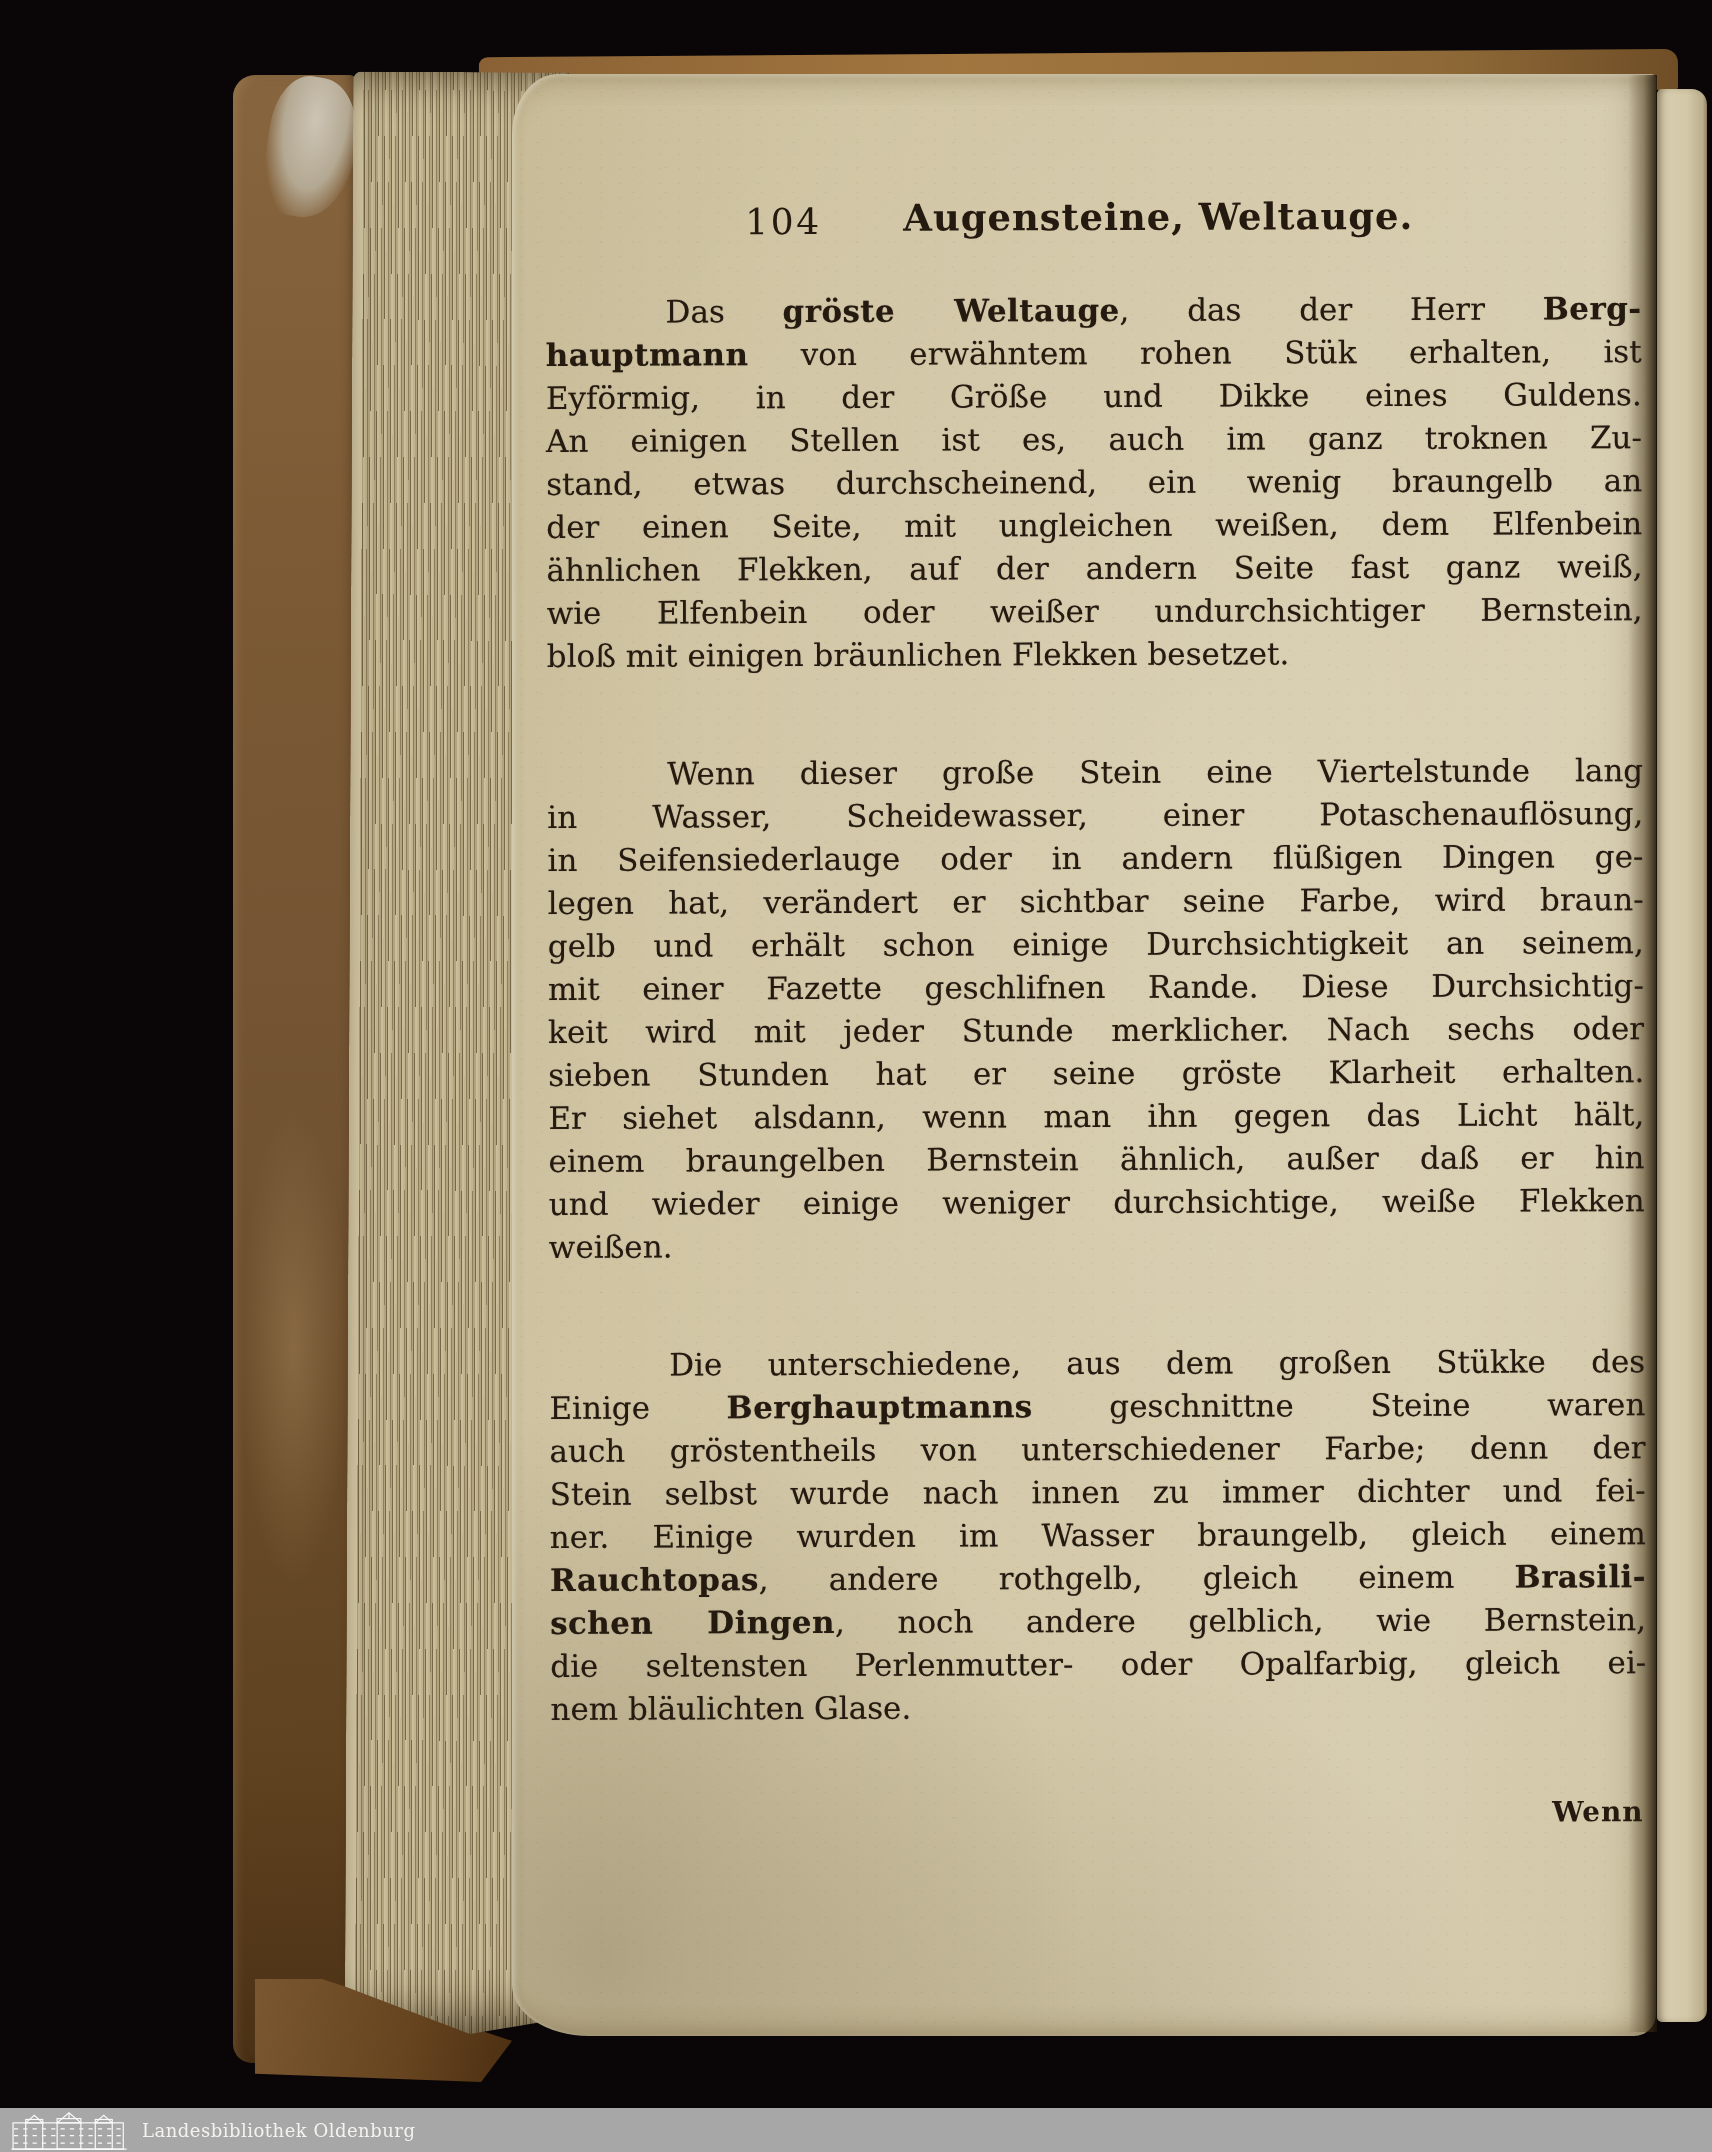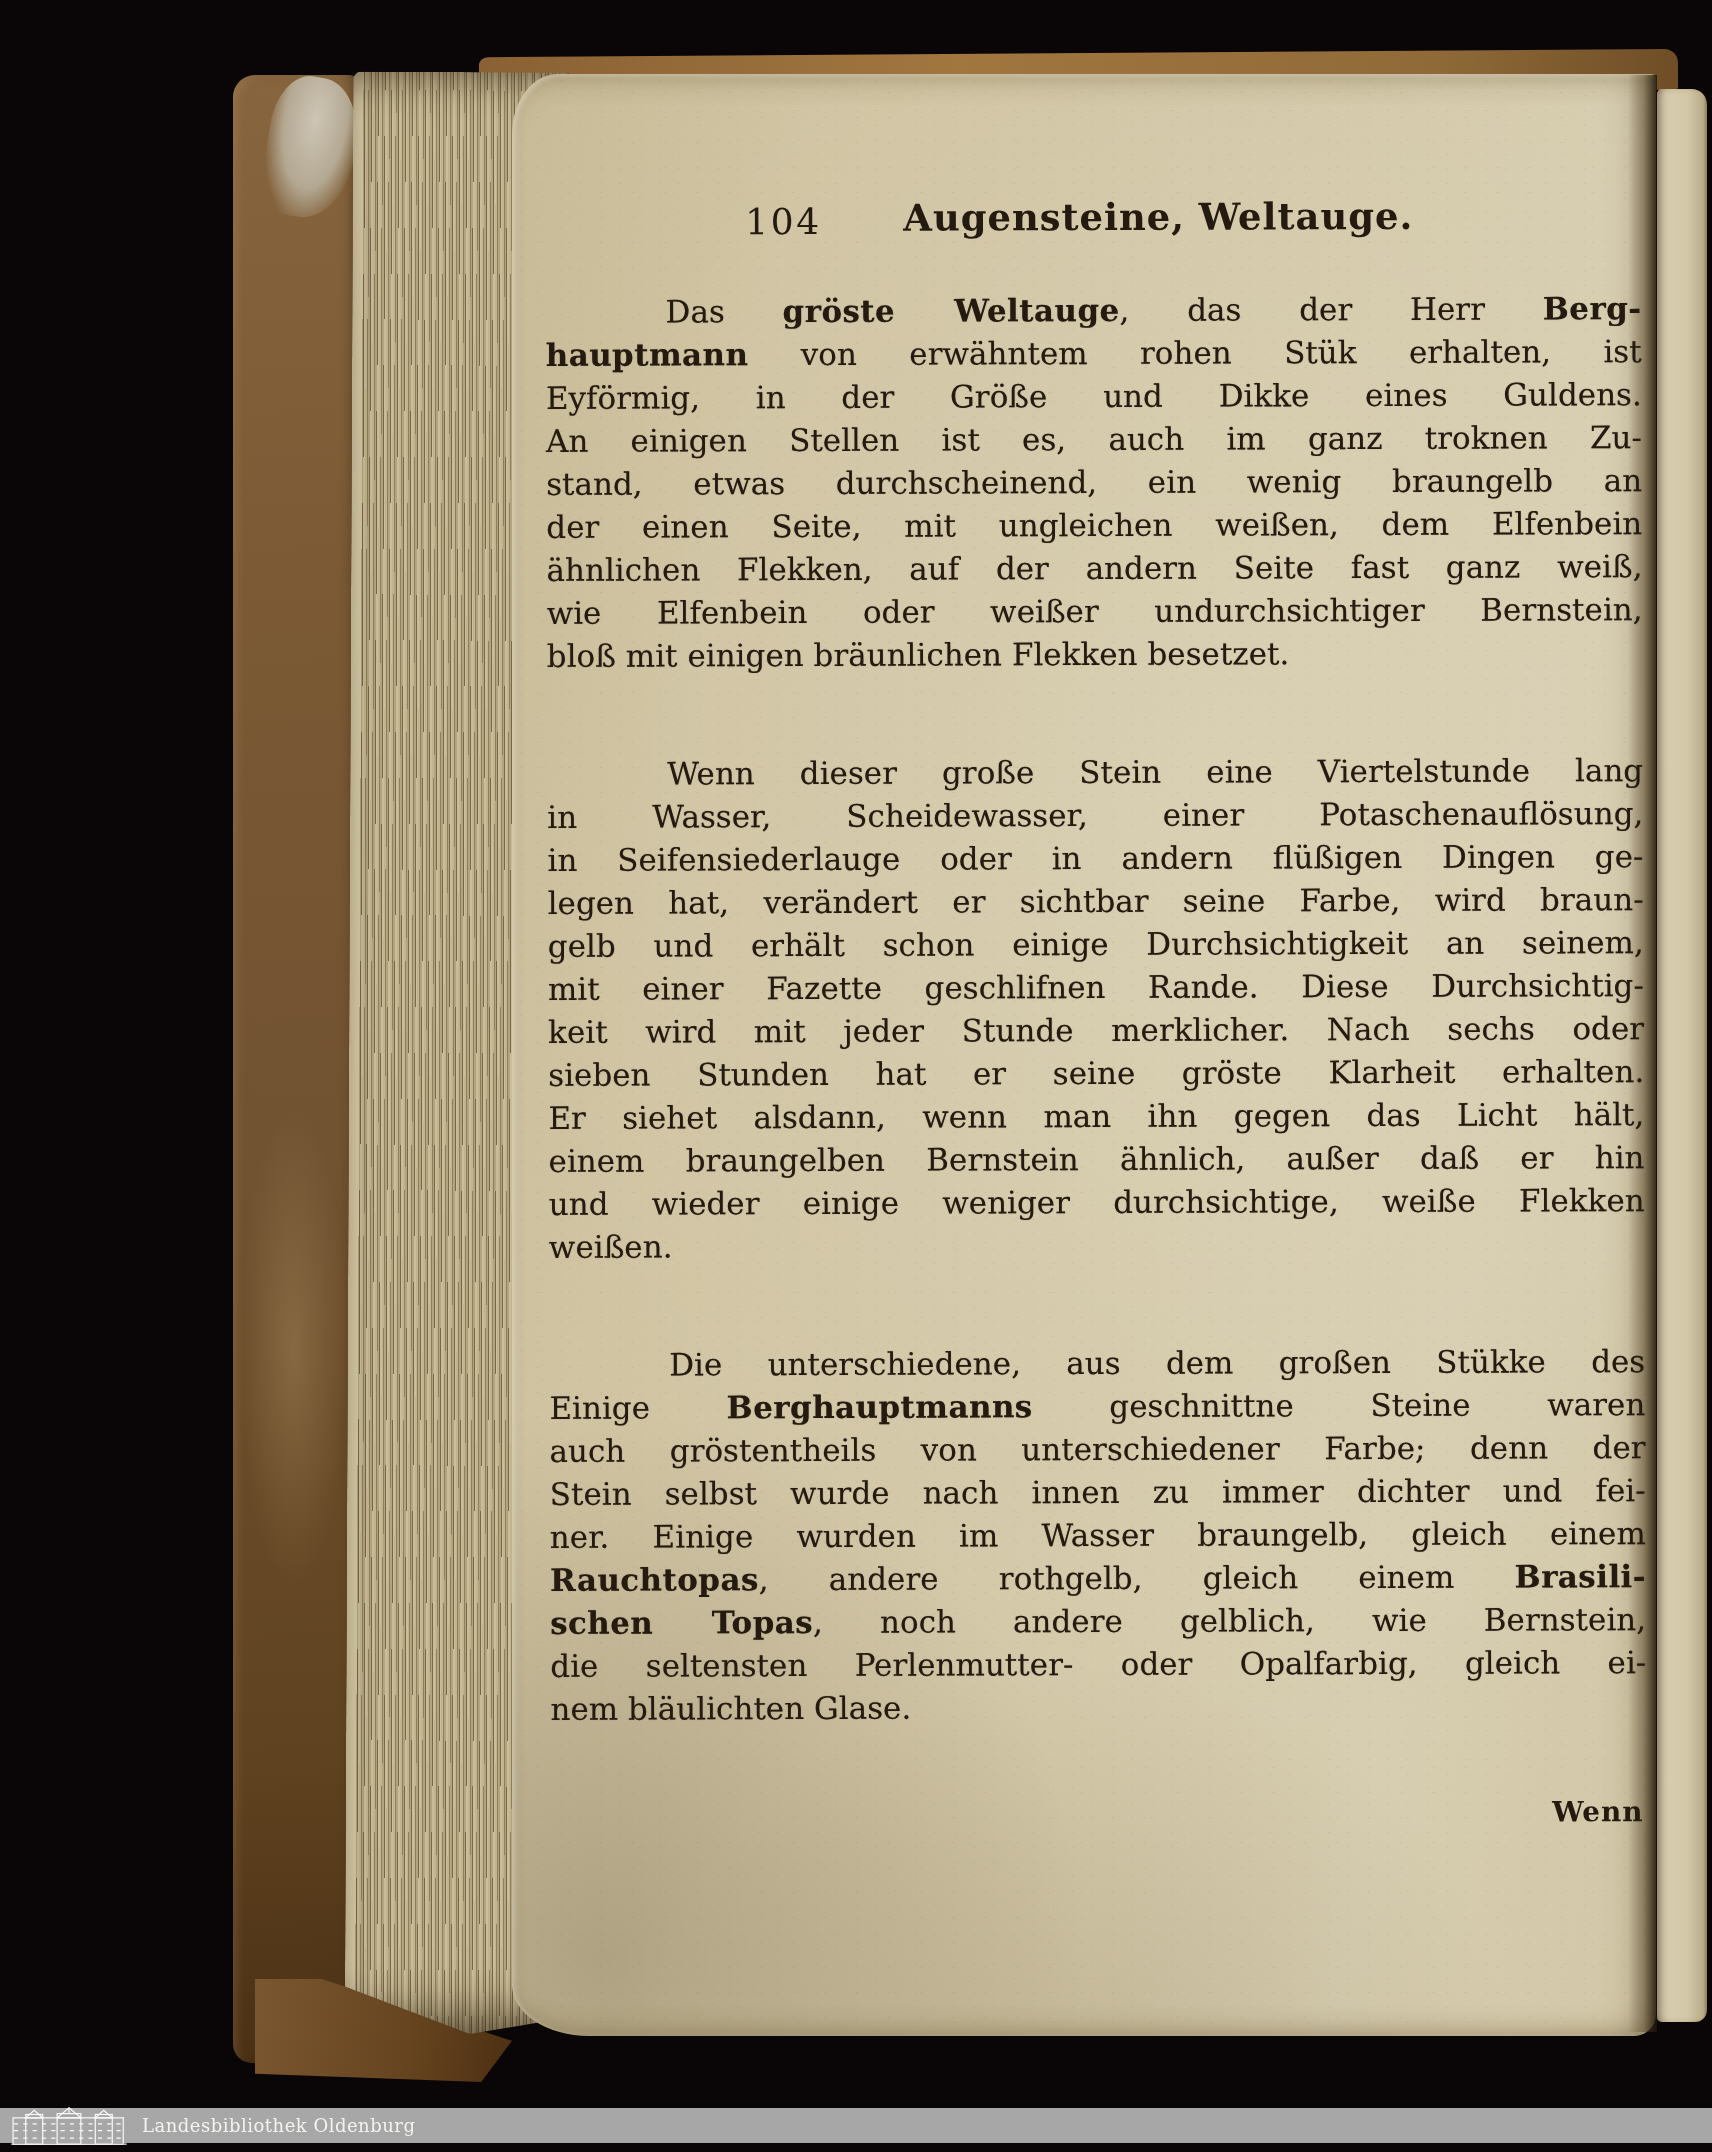--- a/index.html
+++ b/index.html
@@ -115,21 +115,21 @@
   .paragraph+.paragraph{margin-top:75px;}
   .text-line{text-align:justify;text-align-last:justify;white-space:normal;}
   .text-line.first{text-indent:120px;}
   .text-line.last{text-align-last:left;}
   .emph{font-weight:bold;letter-spacing:0.4px;}
   .catchword-row{margin-top:68px;text-align:right;padding-right:3.4px;}
   .catchword{font-size:28px;font-weight:bold;letter-spacing:0.9px;}
 
   
   .library-banner{
-    position:absolute;left:0;top:2108px;width:1712px;height:35px;
+    position:absolute;left:0;top:2108px;width:1712px;height:45px;
     background:var(--banner-bg,#a7a7a7);
     display:flex;align-items:center;
   }
   .library-banner svg{margin-left:10.3px;flex:0 0 auto;}
   .library-name{
     color:var(--banner-text,#f4f3ef);
     font-size:18px;letter-spacing:0.5px;margin-left:13.7px;
     font-family:"DejaVu Serif",serif;
   }
 </style>
@@ -178,21 +178,21 @@
           <div class="text-line"><span>und wieder einige weniger durchsichtige, weiße Flekken</span></div>
           <div class="text-line last"><span>weißen.</span></div>
         </div>
         <div class="paragraph">
           <div class="text-line first"><span>Die unterschiedene, aus dem großen Stükke des</span></div>
           <div class="text-line"><span>Einige </span><span class="emph">Berghauptmanns</span><span> geschnittne Steine waren</span></div>
           <div class="text-line"><span>auch gröstentheils von unterschiedener Farbe; denn der</span></div>
           <div class="text-line"><span>Stein selbst wurde nach innen zu immer dichter und fei-</span></div>
           <div class="text-line"><span>ner.  Einige wurden im Wasser braungelb, gleich einem</span></div>
           <div class="text-line"><span class="emph">Rauchtopas</span><span>, andere rothgelb, gleich einem </span><span class="emph">Brasili-</span></div>
-          <div class="text-line"><span class="emph">schen Topas</span><span>, noch andere gelblich, wie Bernstein,</span></div>
+          <div class="text-line"><span class="emph">schen Dingen</span><span>, noch andere gelblich, wie Bernstein,</span></div>
           <div class="text-line"><span>die seltensten Perlenmutter- oder Opalfarbig, gleich ei-</span></div>
           <div class="text-line last"><span>nem bläulichten Glase.</span></div>
         </div>
       </div>
     <div class="catchword-row">
       <span class="catchword">Wenn</span>
     </div>
   </div>
 
   <div class="library-banner">

